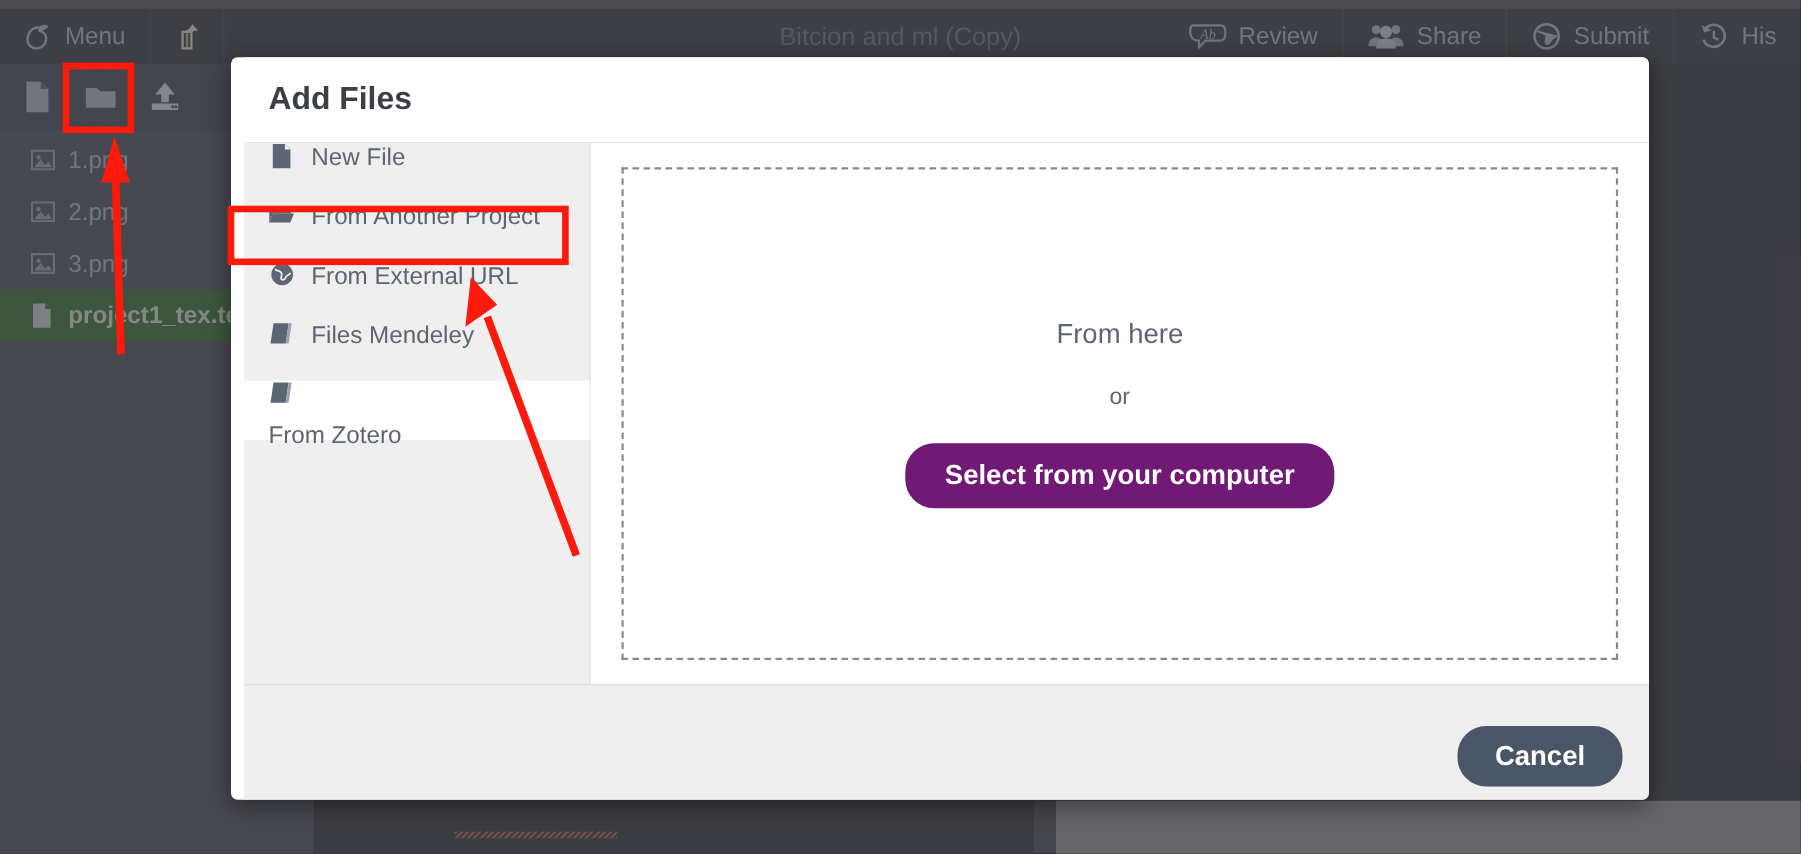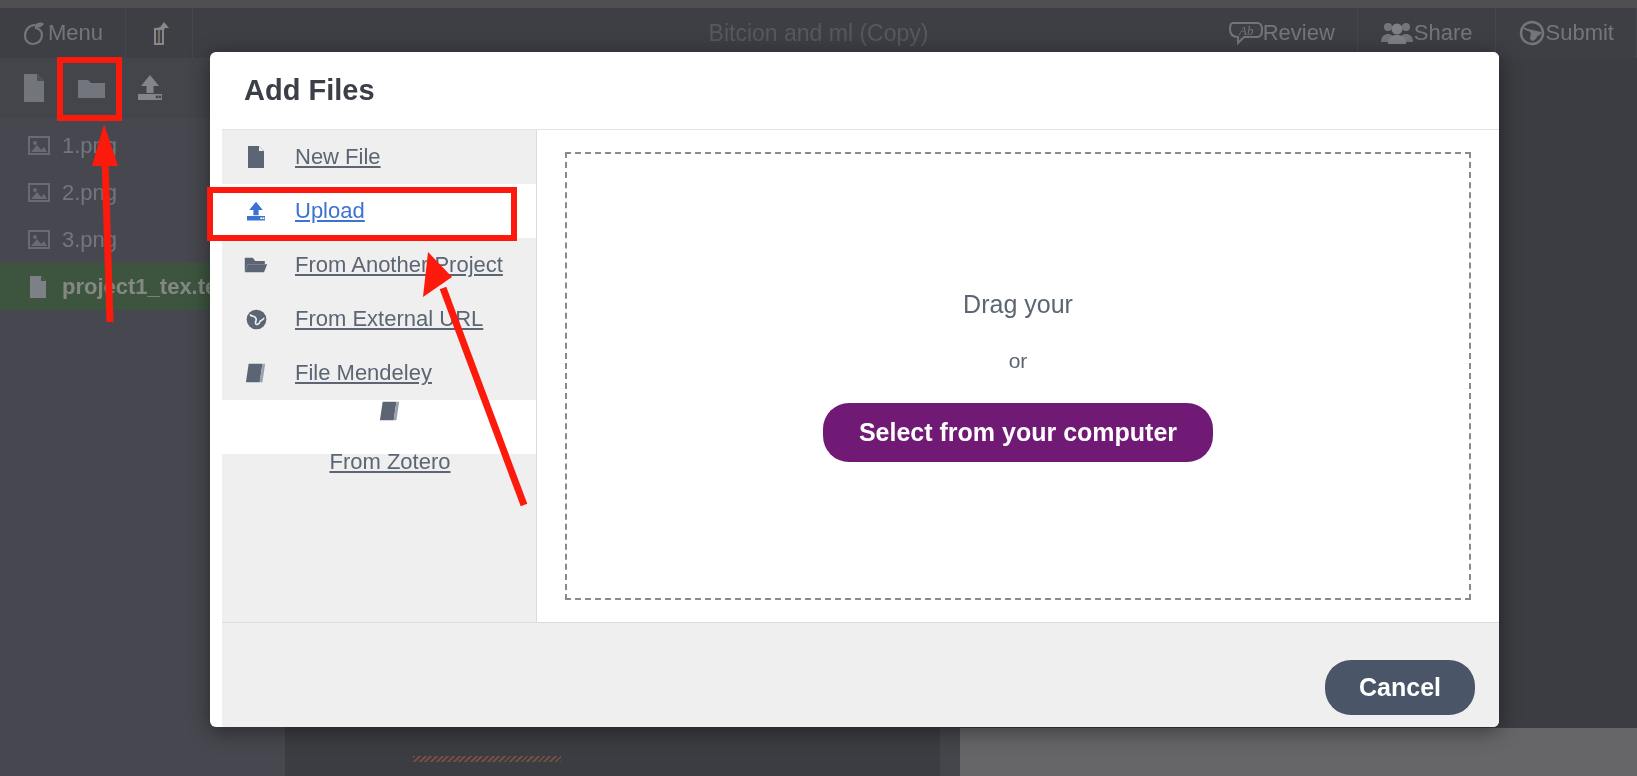--- a/index.html
+++ b/index.html
@@ -18,21 +18,21 @@
     background: #3a3a3a;
   }
 
   
   .navbar {
     position: absolute; top: 8px; left: 0; width: 1637px; height: 50px;
     background: #11141d;
     display: flex; align-items: stretch;
   }
   .nav-item {
-    display: flex; align-items: center; 
+    display: flex; align-items: center; gap: 11px;
     padding: 0 22px;
     color: #98a0ad;
     font-size: 22px;
     border-right: 1px solid #262a33;
     white-space: nowrap;
     justify-content: center;
   }
   .nav-item.no-border { border-right: none; }
   .nav-left-group { display: flex; align-items: stretch; }
   .nav-right-group { display: flex; align-items: stretch; margin-left: auto; }
@@ -114,25 +114,24 @@
   }
   .modal-title { font-size: 29px; color: #3b4048; font-weight: bold; }
   .modal-body { flex: 1; display: flex; min-height: 0; }
 
   .modal-menu {
     width: 315px; background: #efefef;
     border-right: 1px solid #dcdcdc;
     display: flex; flex-direction: column;
   }
   .menu-item {
-    display: flex; align-items: center; gap: 27px;
+    display: flex; align-items: flex-start; gap: 15px;
     height: 54px; padding-left: 22px;
     font-size: 22px; color: #5c6573;
     white-space: nowrap;
-    text-decoration: underline;
   }
   .menu-item .micon { display: inline-flex; width: 24px; justify-content: center; }
   .menu-item.active { background: #ffffff; color: #3c72d0; }
   .menu-item.last-white { background: #ffffff; flex-direction: column; }
 
   .modal-main {
     flex: 1; background: #fff;
     display: flex; align-items: center; justify-content: center;
     padding: 22px 28px;
   }
@@ -239,20 +238,30 @@
         <span>Share</span>
       </div>
       <div class="nav-item">
         <span class="nav-icon">
           <svg width="28" height="28" viewBox="0 0 28 28">
             <circle cx="14" cy="14" r="11" fill="none" stroke="#98a0ad" stroke-width="2.4"></circle>
             <path d="M6 9 C9 12 11 10 13 13 C15 16 12 17 13 20 C14 22 17 21 18 18 C19 15 23 16 23 13" fill="#98a0ad" stroke="#98a0ad" stroke-width="1.5"></path>
           </svg>
         </span>
         <span>Submit</span>
+      </div>
+      <div class="nav-item no-border">
+        <span class="nav-icon">
+          <svg width="28" height="28" viewBox="0 0 28 28">
+            <path d="M5 9 A10 10 0 1 1 4.5 17" fill="none" stroke="#98a0ad" stroke-width="2.4"></path>
+            <path d="M3 4 L5.5 10.5 L12 8.5 Z" fill="#98a0ad"></path>
+            <path d="M14 9 L14 15 L18 17" fill="none" stroke="#98a0ad" stroke-width="2.2"></path>
+          </svg>
+        </span>
+        <span>His</span>
       </div>
     </div>
   </div>
 
   <div class="sidebar">
     <div class="sidebar-toolbar">
       <div class="tool-btn">
         <svg width="26" height="30" viewBox="0 0 26 30">
           <path d="M3 1 L16 1 L23 8 L23 29 L3 29 Z" fill="#9aa2af"></path>
           <path d="M16 1 L16 8 L23 8 Z" fill="#3c414c"></path>
@@ -329,31 +338,20 @@
         <div class="menu-item">
           <span class="micon">
             <svg width="20" height="24" viewBox="0 0 20 24">
               <path d="M2 1 L13 1 L18 6 L18 23 L2 23 Z" fill="#5c6573"></path>
               <path d="M13 1 L13 6 L18 6 Z" fill="#efefef"></path>
             </svg>
           </span>
           <span>New File</span>
         </div>
 
-        <div class="menu-item active">
-          <span class="micon">
-            <svg width="24" height="23" viewBox="0 0 32 30">
-              <path d="M16 2 L25 13 L19.5 13 L19.5 20 L12.5 20 L12.5 13 L7 13 Z" fill="#3c72d0"></path>
-              <path d="M4 21 L28 21 L28 27 L4 27 Z" fill="#3c72d0"></path>
-              <circle cx="23" cy="24" r="1.4" fill="#ffffff"></circle>
-              <circle cx="26" cy="24" r="1.4" fill="#ffffff"></circle>
-            </svg>
-          </span>
-          <span>Upload</span>
-        </div>
 
         <div class="menu-item">
           <span class="micon">
             <svg width="26" height="22" viewBox="0 0 30 26">
               <path d="M1 4 L11 4 L14 8 L26 8 L26 12 L5 12 L1 22 Z" fill="#5c6573"></path>
               <path d="M5 12 L29 12 L25 22 L1 22 Z" fill="#5c6573"></path>
             </svg>
           </span>
           <span>From Another Project</span>
         </div>
@@ -368,37 +366,37 @@
           <span>From External URL</span>
         </div>
 
         <div class="menu-item">
           <span class="micon">
             <svg width="22" height="22" viewBox="0 0 24 24">
               <path d="M4 2 L19 2 L16 22 L1 22 Z" fill="#5c6573"></path>
               <path d="M19 2 L22 2 L19 22 L16 22 Z" fill="#9aa2af"></path>
             </svg>
           </span>
-          <span>File Mendeley</span>
+          <span>Files Mendeley</span>
         </div>
 
         <div class="menu-item last-white">
           <span class="micon">
             <svg width="22" height="22" viewBox="0 0 24 24">
               <path d="M4 2 L19 2 L16 22 L1 22 Z" fill="#5c6573"></path>
               <path d="M19 2 L22 2 L19 22 L16 22 Z" fill="#9aa2af"></path>
             </svg>
           </span>
           <span>From Zotero</span>
         </div>
       </div>
 
       <div class="modal-main">
         <div class="dropzone">
-          <span class="drag-text">Drag your</span>
+          <span class="drag-text">From here</span>
           <span class="or-text">or</span>
           <button class="select-btn">Select from your computer</button>
         </div>
       </div>
     </div>
 
     <div class="modal-footer">
       <button class="cancel-btn">Cancel</button>
     </div>
   </div>

